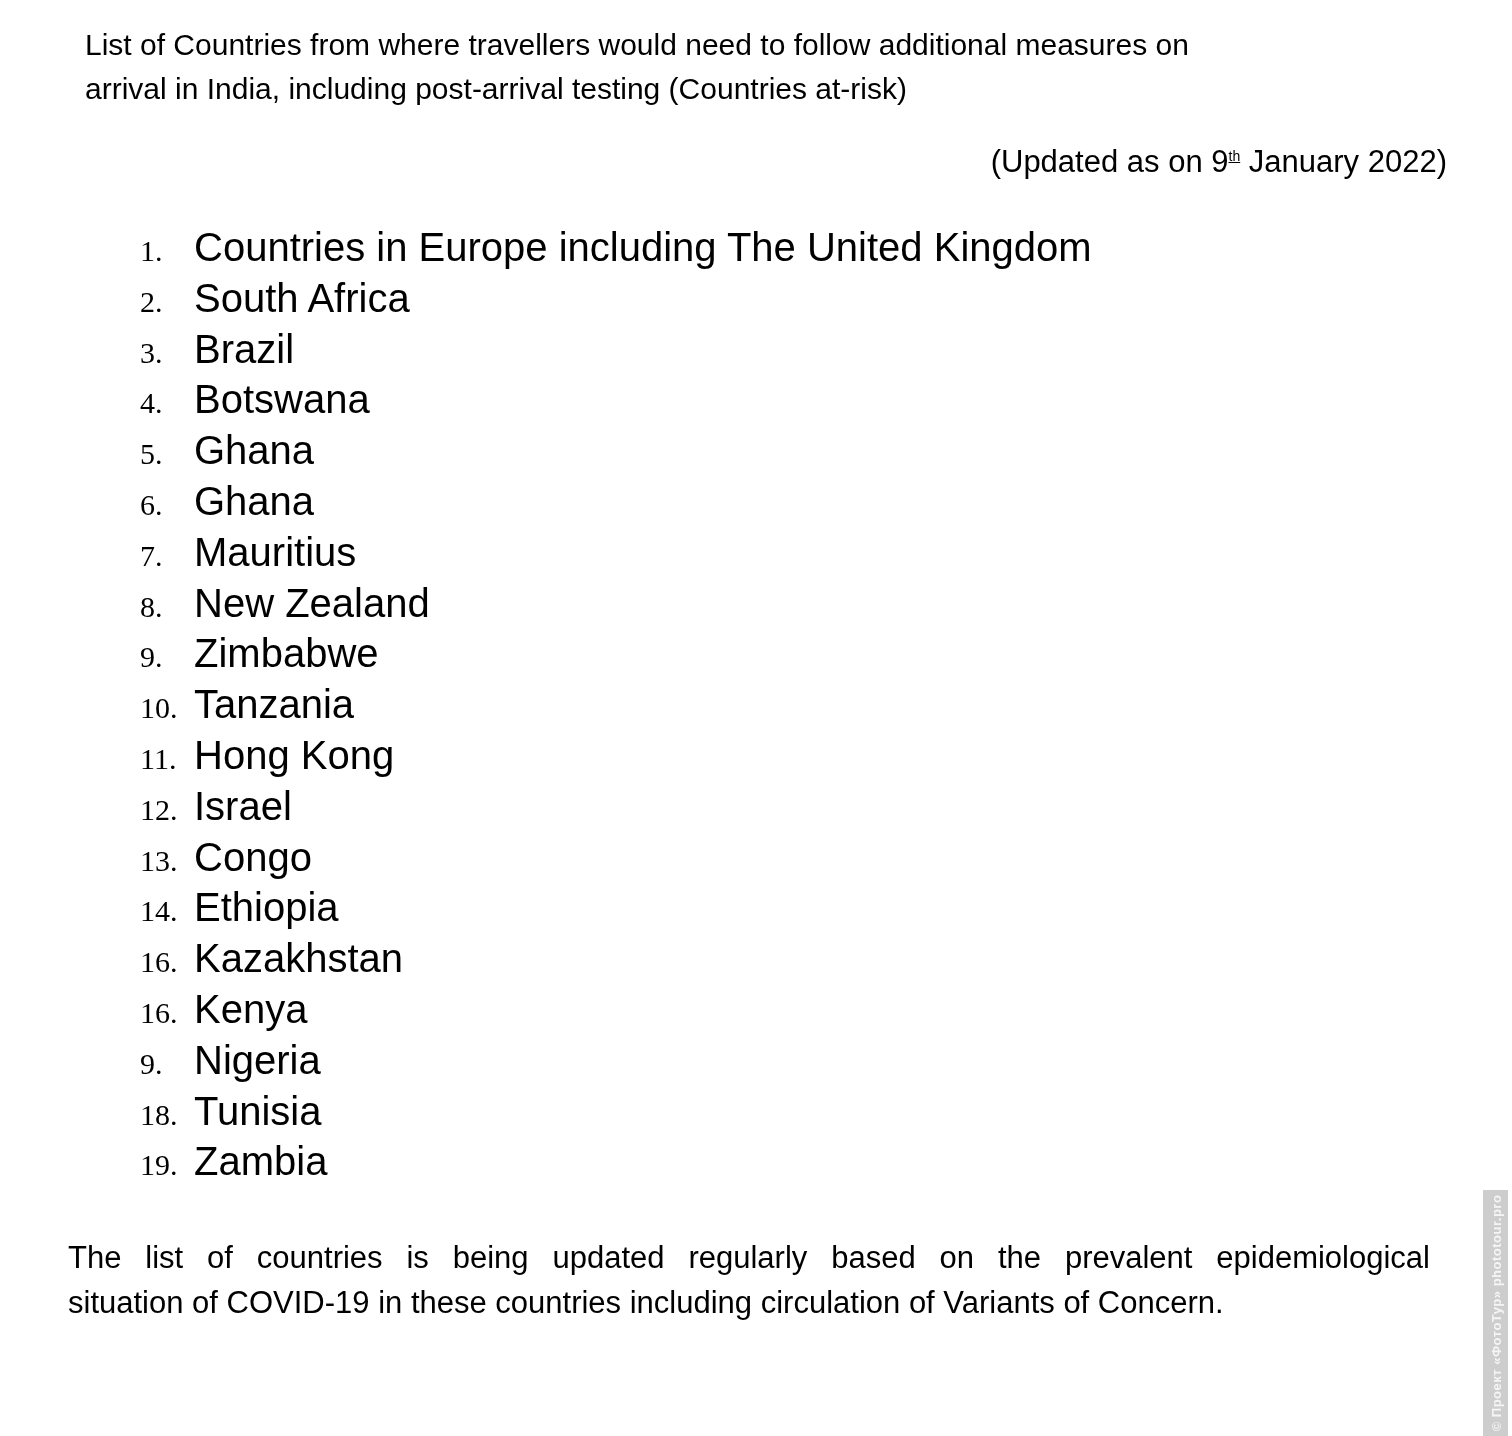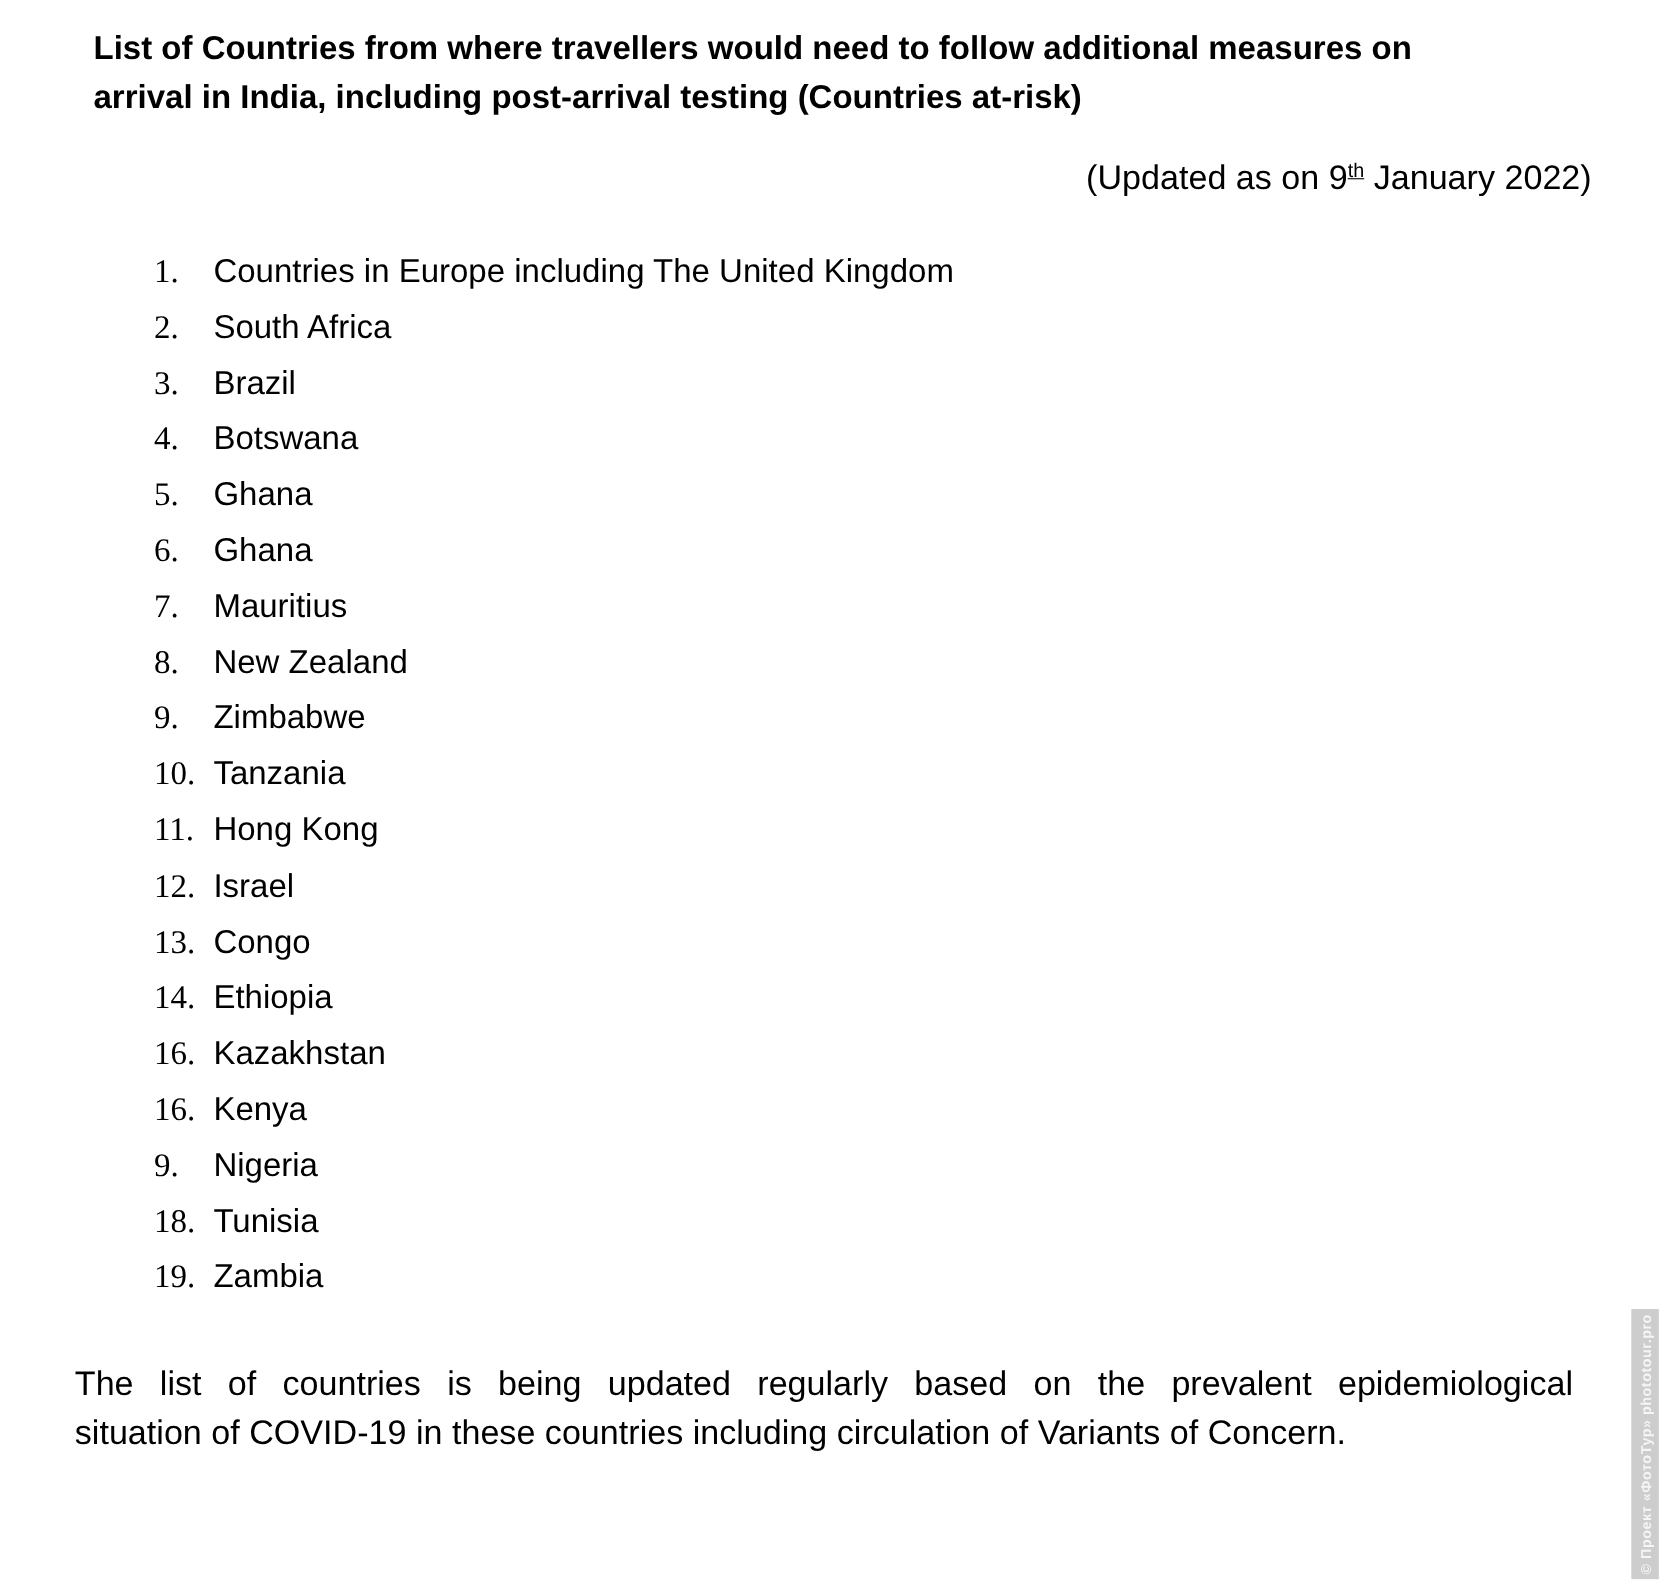--- a/index.html
+++ b/index.html
@@ -14,37 +14,37 @@
     color: #000000;
     overflow: hidden;
   }
 
   .doc-title {
     position: absolute;
     left: 85px;
     top: 23px;
     width: 1300px;
     font-size: 30px;
-    font-weight: bold;
+    font-weight: normal;
     line-height: 44px;
     color: #000000;
   }
 
   .updated-line {
     position: absolute;
     right: 65px;
     top: 144px;
     font-size: 31px;
     line-height: 36px;
     text-align: right;
     color: #000000;
     white-space: nowrap;
   }
   .updated-line sup {
-    font-size: 18px;
+    font-size: 14px;
     vertical-align: super;
     line-height: 0;
     text-decoration: underline;
   }
 
   .country-list {
     position: absolute;
     left: 0;
     top: 222px;
     width: 1512px;
@@ -58,21 +58,21 @@
   }
   .list-num {
     font-family: "Liberation Serif", serif;
     font-size: 30px;
     margin-left: 140px;
     width: 54px;
     flex: none;
   }
   .list-label {
     font-family: "Liberation Sans", sans-serif;
-    font-size: 30px;
+    font-size: 40px;
     white-space: nowrap;
     text-align: center;
   }
 
   .footer-para {
     position: absolute;
     left: 68px;
     top: 1235px;
     width: 1362px;
     font-size: 31px;

